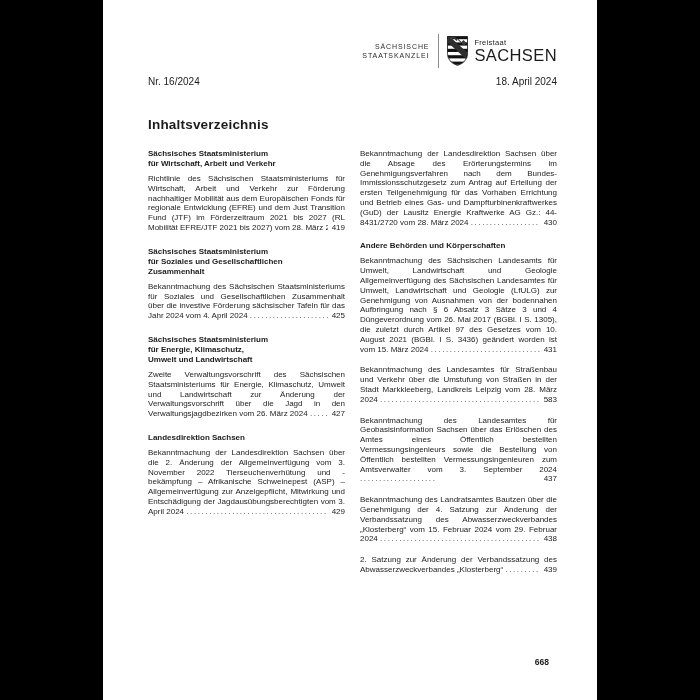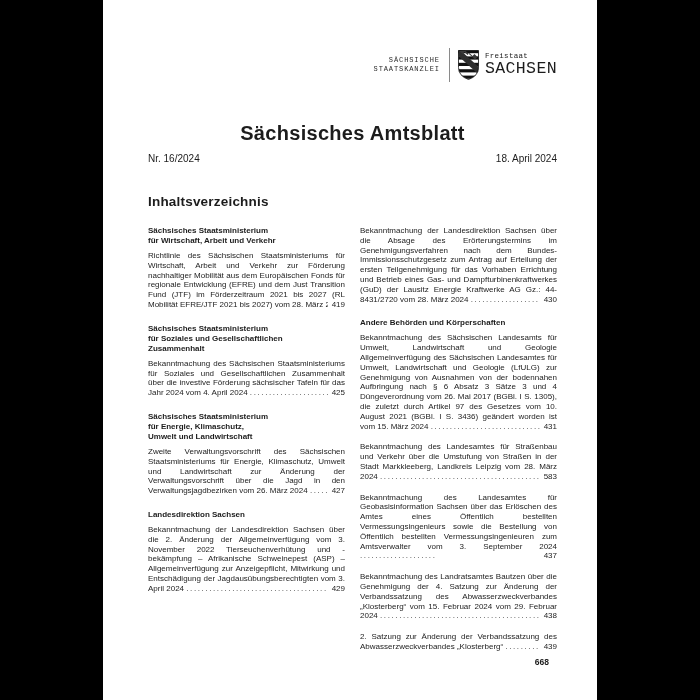--- a/index.html
+++ b/index.html
@@ -14,25 +14,24 @@
   .page {
     position: absolute;
     left: 103px; top: 0;
     width: 494px; height: 700px;
     background: #fff;
     box-sizing: border-box;
     padding: 0 40px 0 45px;
   }
   
   .masthead {
-    margin-top: 48px;
+    margin-top: 34px;
     display: flex;
     justify-content: flex-end;
     align-items: center;
-    font-family: Liberation Mono, monospace;
   }
   .agency {
     font-size: 7px;
     letter-spacing: 0.9px;
     line-height: 9px;
     text-align: right;
     color: #2b2b2b;
     font-weight: 500;
   }
   .mast-divider {
@@ -128,21 +127,20 @@
         <path d="M-2.5 1 l3 3 l2 -2 l3 3 l2 -2 l3 3 l2 -2 l3 3 l2 -2 l3 3 l-2.5 2.5 l-21 -19 z" fill="#3a3a3a"></path>
       </g>
       <path d="M1.5 1.5 h20 v17 q0 8.5 -10 12 q-10 -3.5 -10 -12 z" fill="none" stroke="#111" stroke-width="0.8"></path>
     </svg>
     <div class="state">
       <div class="freistaat">Freistaat</div>
       <div class="sachsen">SACHSEN</div>
     </div>
   </header>
 
-  <h1 class="doc-title">Sächsisches Amtsblatt</h1>
 
   <div class="issue-row">
     <span>Nr. 16/2024</span>
     <span>18. April 2024</span>
   </div>
 
   <h2 class="toc-heading">Inhaltsverzeichnis</h2>
 
   <div class="columns">
     <div class="col" id="col-left">

